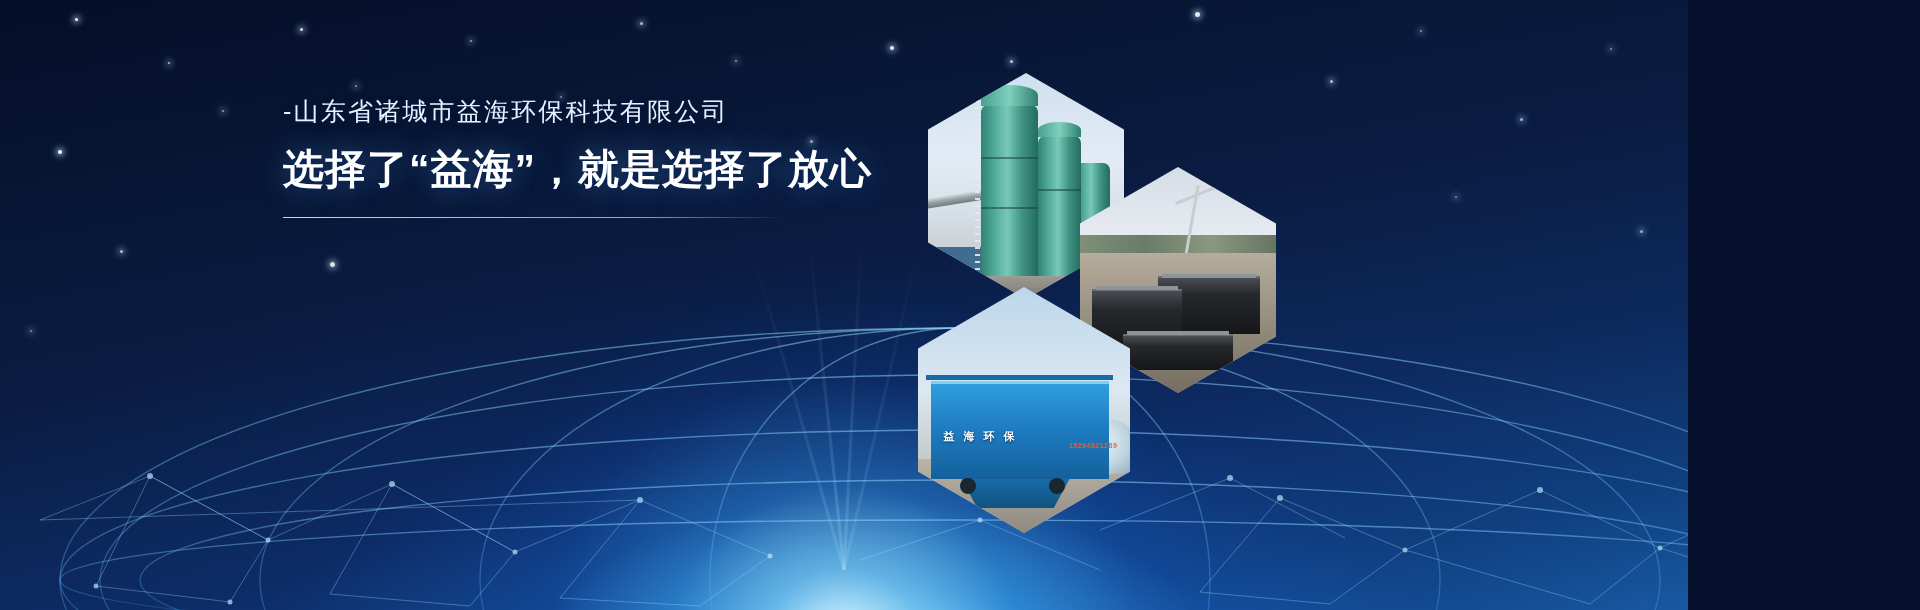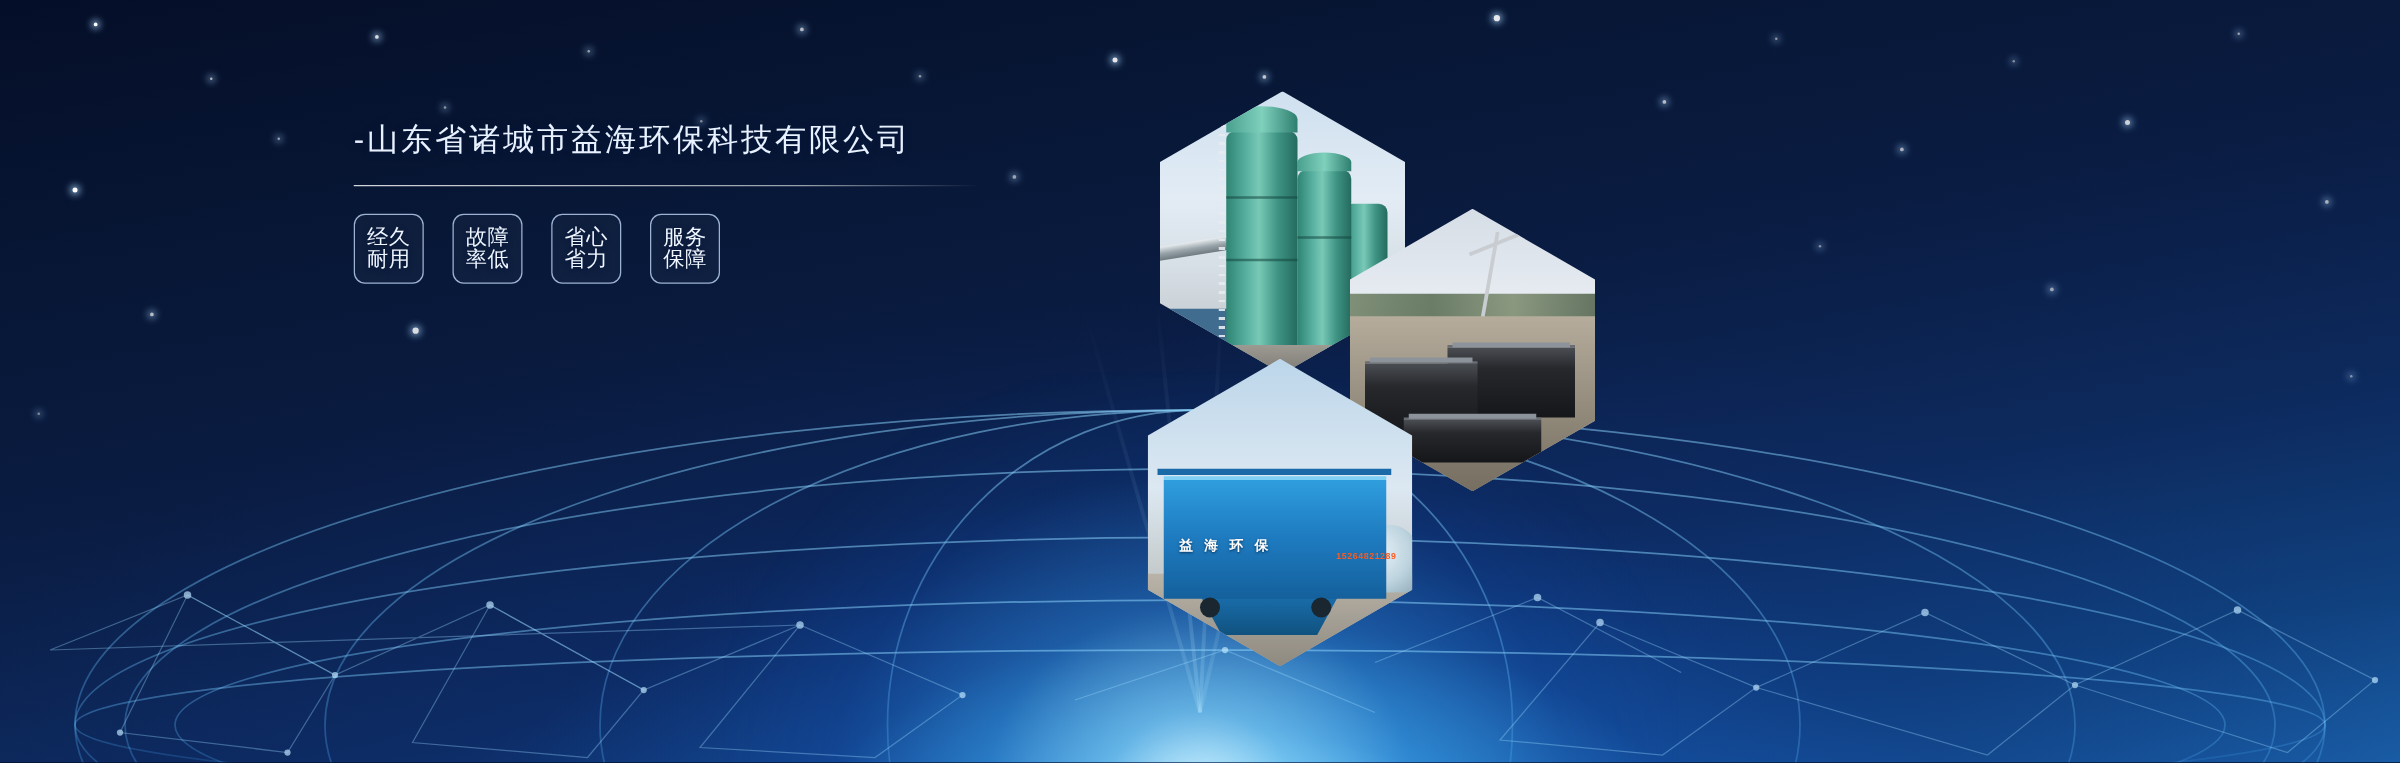--- a/index.html
+++ b/index.html
@@ -1,20 +1,20 @@
 <!DOCTYPE html>
 <html><head>
 <meta charset="utf-8">
 <style>
   * { margin:0; padding:0; box-sizing:border-box; }
   html,body { width:1920px; height:610px; overflow:hidden; background:#04102c; }
   body { font-family:"Liberation Sans","DejaVu Sans",sans-serif; }
 
   #banner {
-    position:relative; width:1920px; height:610px; overflow:hidden;
+    position:relative; width:1688px; height:610px; overflow:hidden;
     background:
       radial-gradient(ellipse 900px 420px at 52% 108%, rgba(120,215,255,0.95) 0%, rgba(60,165,240,0.55) 18%, rgba(20,80,175,0.30) 38%, rgba(8,30,90,0.0) 66%),
       radial-gradient(ellipse 1500px 700px at 50% 125%, rgba(30,110,200,0.55) 0%, rgba(12,45,120,0.25) 45%, rgba(4,16,44,0) 75%),
       linear-gradient(170deg, #050e28 0%, #071634 22%, #0a1c42 45%, #0d2a5e 68%, #10417f 86%, #1a5fa8 100%);
   }
 
   
   .stars { position:absolute; inset:0; pointer-events:none; }
   .star {
     position:absolute; border-radius:50%; background:#ffffff;
@@ -250,41 +250,24 @@
         <circle cx="230" cy="222" r="2.5"></circle>
       <circle cx="980" cy="140" r="2.5"></circle>
         <circle cx="1230" cy="98" r="3"></circle>
     </g>
   </svg>
 
   <div class="copy">
 
     <div class="subtitle">-山东省诸城市益海环保科技有限公司</div>
 
+    <div class="headline">选择了“益海”，就是选择了放心</div>
 
     <div class="divider"></div>
 
-    <div class="badges">
-      <div class="badge">
-        <span>经久</span>
-        <span>耐用</span>
-      </div>
-      <div class="badge">
-        <span>故障</span>
-        <span>率低</span>
-      </div>
-      <div class="badge">
-        <span>省心</span>
-        <span>省力</span>
-      </div>
-      <div class="badge">
-        <span>服务</span>
-        <span>保障</span>
-      </div>
-    </div>
 
   </div>
 
   <div class="hexes">
 
     <div class="hex hex-a pa">
       <div class="sky"></div>
       <div class="shed"></div>
       <div class="pipe"></div>
       <div class="ladder"></div>

